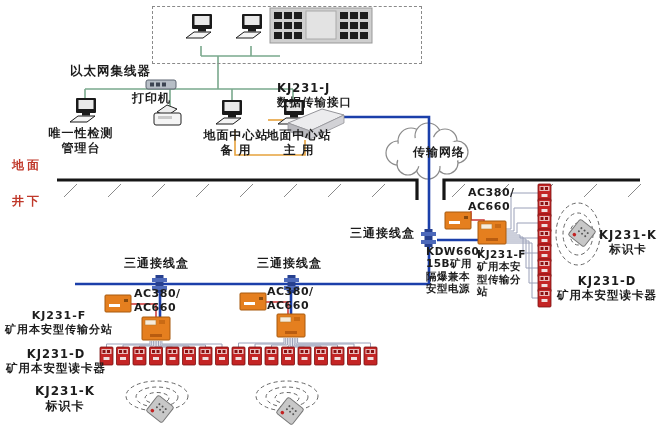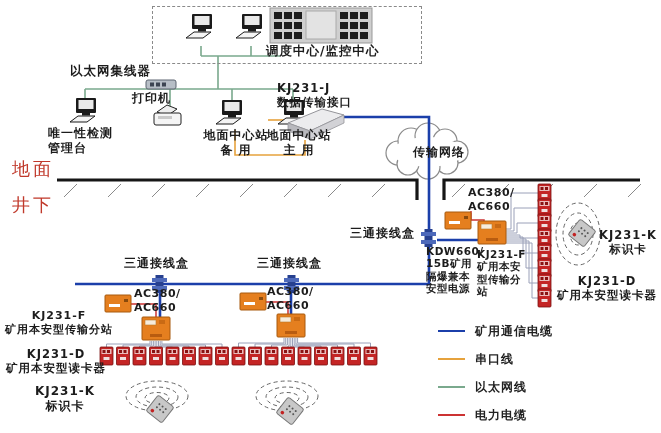--- a/index.html
+++ b/index.html
@@ -1,21 +1,21 @@
 <!DOCTYPE html>
 <html><head>
 <meta charset="utf-8">
 <style>
   html,body{margin:0;padding:0;background:#fff;}
   #stage{position:relative;width:661px;height:433px;background:#ffffff;overflow:hidden;
          font-family:"DejaVu Sans",sans-serif;}
   #wires{position:absolute;left:0;top:0;}
   .lbl{position:absolute;font:600 12px "DejaVu Sans",sans-serif;color:#1c1c1c;
        letter-spacing:1px;white-space:pre-line;line-height:1.25;}
-  .zone{color:#c0392b;font-size:18px;font-weight:400;letter-spacing:3px;}
+  .zone{color:#c0392b;font-size:12px;font-weight:700;letter-spacing:3px;}
   .dashedbox{position:absolute;left:152px;top:6px;width:268px;height:56px;
              border:1.6px dashed #8a8a8a;}
   #legend{position:absolute;left:438px;top:322px;}
   .leg-row{display:flex;align-items:center;gap:10px;height:18px;margin-bottom:10px;}
   .leg-line{width:27px;height:2.6px;background:#888;}
   .leg-label{font:600 12px "DejaVu Sans",sans-serif;color:#222;letter-spacing:1px;}
 </style>
 </head>
 <body>
 
@@ -251,24 +251,23 @@
         <use x="538" y="229" href="#reader"></use>
         <use x="538" y="244" href="#reader"></use>
         <use x="538" y="259" href="#reader"></use>
         <use x="538" y="274" href="#reader"></use>
         <use x="538" y="289" href="#reader"></use>
       </g>
 </svg>
 
 <div class="dashedbox"></div>
 
-<div class="lbl" style="left:266px;top:43px;font-size:12.5px">调度中心/监控中心</div>
 <div class="lbl" style="left:70px;top:63px;font-size:12.5px">以太网集线器</div>
 <div class="lbl" style="left:132px;top:91px">打印机</div>
-<div class="lbl" style="left:48px;top:126px;width:88px;text-align:left">唯一性检测
+<div class="lbl" style="left:37px;top:126px;width:88px;text-align:center">唯一性检测
 管理台</div>
 <div class="lbl" style="left:194px;top:128px;width:84px;text-align:center">地面中心站
 备 用</div>
 <div class="lbl" style="left:257px;top:128px;width:84px;text-align:center">地面中心站
 主 用</div>
 <div class="lbl" style="left:277px;top:81px;width:96px;font-size:11.5px">KJ231-J
 数据传输接口</div>
 <div class="lbl" style="left:408px;top:145px;width:62px;text-align:center">传输网络</div>
 
 <div class="lbl zone" style="left:12px;top:158px">地面</div>
@@ -296,32 +295,14 @@
 AC660</div>
 <div class="lbl" style="left:267px;top:285px;font-size:11px;letter-spacing:.5px">AC380/
 AC660</div>
 <div class="lbl" style="left:2px;top:309px;width:114px;text-align:center;font-size:11px">KJ231-F
 矿用本安型传输分站</div>
 <div class="lbl" style="left:0px;top:347px;width:112px;text-align:center;font-size:11.5px">KJ231-D
 矿用本安型读卡器</div>
 <div class="lbl" style="left:18px;top:384px;width:94px;text-align:center">KJ231-K
 标识卡</div>
 
-<div id="legend">
-  <div class="leg-row">
-    <div class="leg-line" style="background: rgb(27, 63, 170);"></div>
-    <div class="leg-label">矿用通信电缆</div>
-  </div>
-  <div class="leg-row">
-    <div class="leg-line" style="background: rgb(230, 162, 60);"></div>
-    <div class="leg-label">串口线</div>
-  </div>
-  <div class="leg-row">
-    <div class="leg-line" style="background: rgb(122, 169, 141);"></div>
-    <div class="leg-label">以太网线</div>
-  </div>
-  <div class="leg-row">
-    <div class="leg-line" style="background: rgb(204, 51, 51);"></div>
-    <div class="leg-label">电力电缆</div>
-  </div>
+
 </div>
 
-</div>
-
 </body></html>

